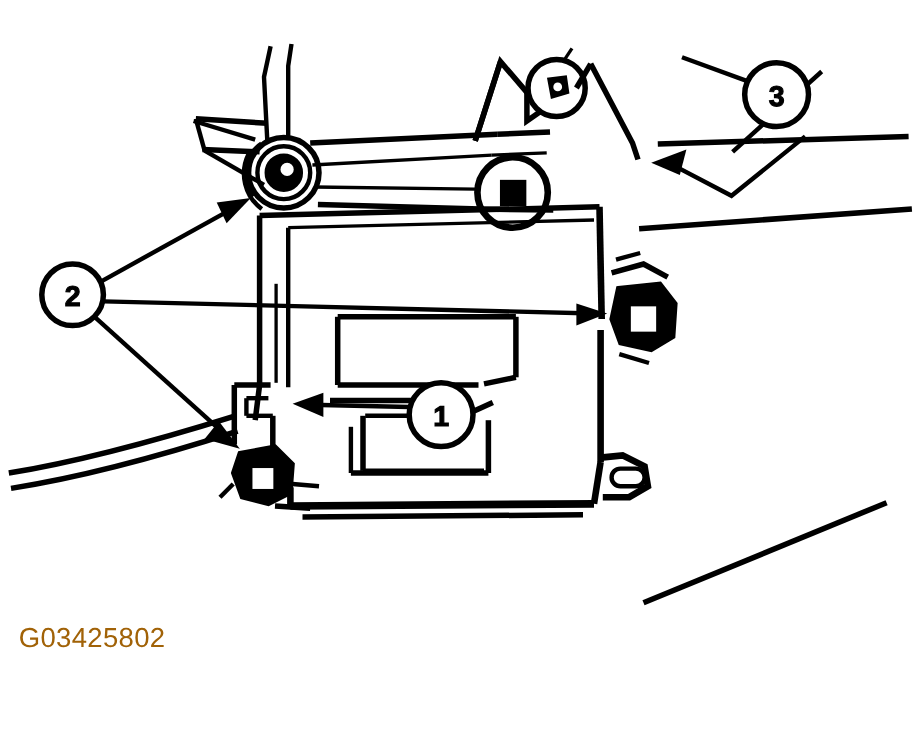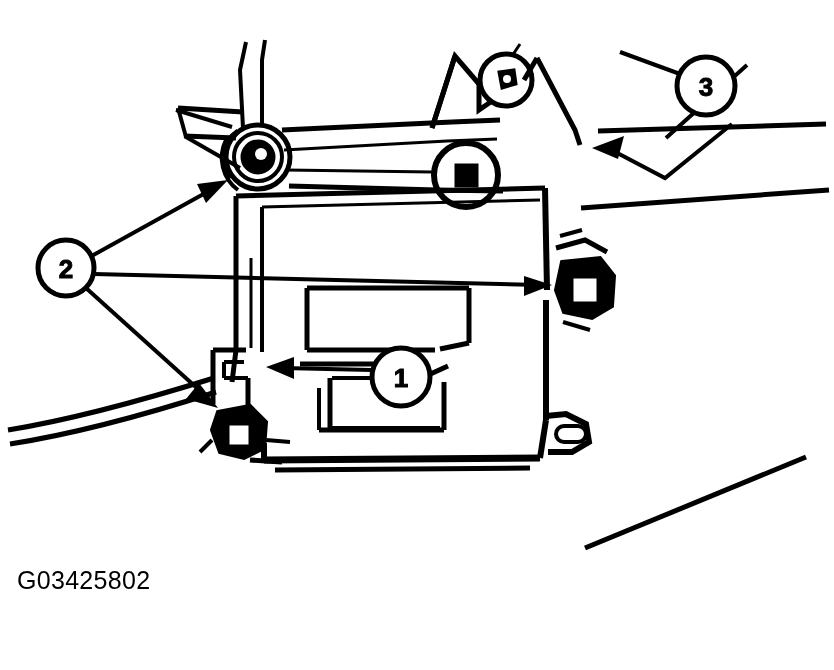--- a/index.html
+++ b/index.html
@@ -29,21 +29,21 @@
     height: 670px;
     display: block;
   }
   .caption {
     position: absolute;
     left: 17px;
     top: 566px;
     font-family: "Liberation Sans", sans-serif;
     font-size: 25px;
     font-weight: 400;
-    color: #000000;
+    color: #a16207;
     letter-spacing: 0.3px;
     white-space: nowrap;
   }
   .callout-num {
     font-family: "Liberation Sans", sans-serif;
     font-size: 26px;
     font-weight: 700;
     fill: #000000;
   }
 </style>

